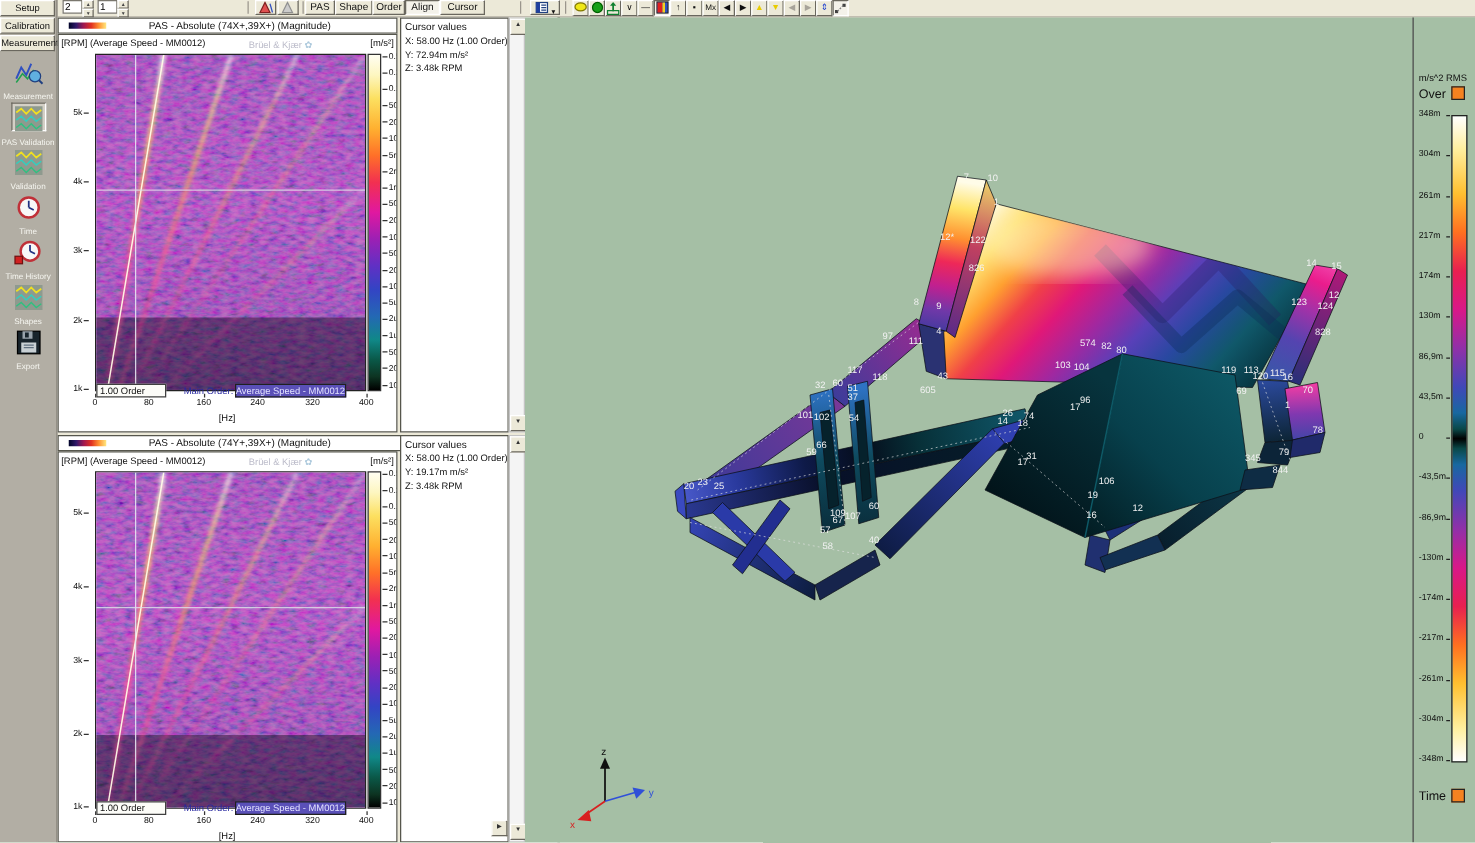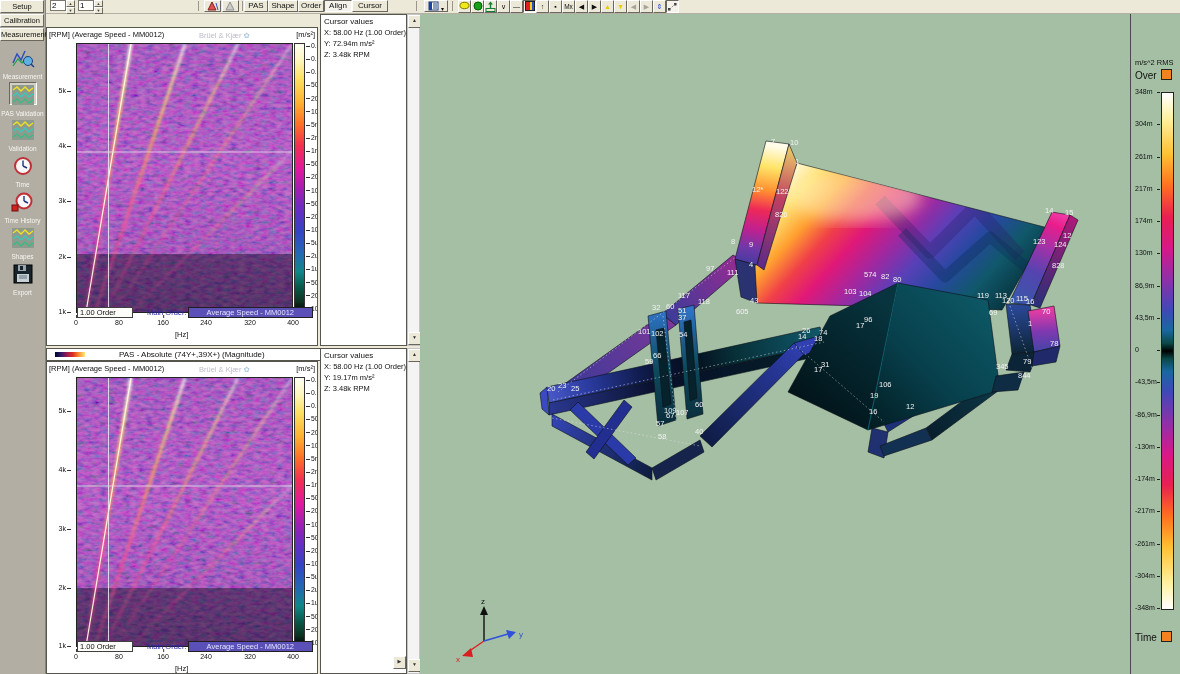--- a/index.html
+++ b/index.html
@@ -37,21 +37,21 @@
   .cticks{position:absolute;left:259px;top:14px;width:24px;height:270px;display:flex;flex-direction:column;justify-content:space-between}
   .ct{font-size:6.8px;line-height:7px;white-space:nowrap}
   .ct::before{content:"";display:inline-block;width:4px;height:1px;background:#333;vertical-align:middle;margin-right:1px}
   .ytick{position:absolute;font-size:7px;width:24px;text-align:right}
   .ytick::after{content:"";display:inline-block;width:4px;height:1px;background:#333;vertical-align:middle;margin-left:1px}
   .xtick{position:absolute;font-size:7px;transform:translateX(-50%)}
   .xtick::before{content:"";position:absolute;top:-4px;left:50%;width:1px;height:3px;background:#333}
   .xlab{position:absolute;font-size:7.5px}
   .order-tag{position:absolute;left:30px;top:279px;width:56px;height:11px;background:#fcfcf8;border:1px solid #404040;font-size:7.5px;line-height:10px;padding-left:2px;box-sizing:border-box}
   .main-order{position:absolute;left:100px;top:280px;font-size:7.5px;white-space:nowrap;color:#2828a0}
-  .mo-box{background:#5a50b8;color:#e2e2ff;border:1px solid #202020;padding:0 18px;margin-left:1px}
+  .mo-box{background:#5a50b8;color:#e2e2ff;border:1px solid #202020;padding:0 0;margin-left:1px}
   .cursor-panel{position:absolute;background:#fff;border:1px solid #56564c;box-sizing:border-box;padding:1px 3px}
   .cv-head{font-size:8px;font-weight:normal;line-height:11px}
   .cv-line{font-size:7.5px;line-height:11px;white-space:nowrap}
   .sb{position:absolute;width:13px;background:#f4f4f4;border:1px solid #c4c4c4;box-sizing:border-box}
   .sb-btn{position:absolute;left:0;width:11px;height:11px;background:#ece9d8;border:1px solid #fff;border-right-color:#6a675e;border-bottom-color:#6a675e;font-size:5px;text-align:center;line-height:9px;color:#333}
   
   #view3d{position:absolute;left:420px;top:14px;width:760px;height:660px;background:#a5bfa5}
   #pane-gap{position:absolute;left:420px;top:14px;width:26px;height:660px;background:#fff}
   #pane-div{position:absolute;left:446px;top:14px;width:2px;height:660px;background:#58584e}
   #cbright{position:absolute;left:1130px;top:14px;width:50px;height:660px;border-left:1px solid #4a4a4a;background:#a5bfa5}
@@ -193,20 +193,24 @@
       <div class="side-item" style="top: 262px;"><span class="tile"><svg width="24" height="22" viewBox="0 0 24 22">
             <rect x="3" y="2" width="18" height="18" fill="#18242c" stroke="#000"></rect>
             <rect x="7" y="2" width="8" height="6" fill="#9aa4ac"></rect>
             <rect x="9" y="3" width="3" height="4" fill="#18242c"></rect>
             <rect x="6" y="11" width="12" height="8" fill="#c8d0d4"></rect>
             <line x1="8" y1="13" x2="16" y2="13" stroke="#607080"></line>
             <line x1="8" y1="15" x2="16" y2="15" stroke="#607080"></line>
           </svg></span><div class="lbl">Export</div></div>
     </div>
 
+  <div class="plot-titlebar" style="left:46px;top:14px;width:272px;height:13px">
+    <span class="grad-strip"></span>
+    <span class="plot-title">PAS - Absolute (74X+,39X+) (Magnitude)</span>
+  </div>
   <div class="panel" style="left:46px;top:27px;width:272px;height:319px">
     <div class="ylab">[RPM] (Average Speed - MM0012)</div>
     <div class="wmark"><span>Brüel &amp; Kjær</span> <span style="color:#aecadd">✿</span></div>
     <div class="unit">[m/s²]</div>
     <div class="spectro" id="spectro0"><svg width="215" height="268" viewBox="0 0 215 268" preserveAspectRatio="none">
           <defs>
             <linearGradient id="bg0" x1="0" y1="0" x2="0" y2="1">
               <stop offset="0" stop-color="#5c2468"></stop>
               <stop offset="0.45" stop-color="#742a74"></stop>
               <stop offset="0.8" stop-color="#521e5e"></stop>

